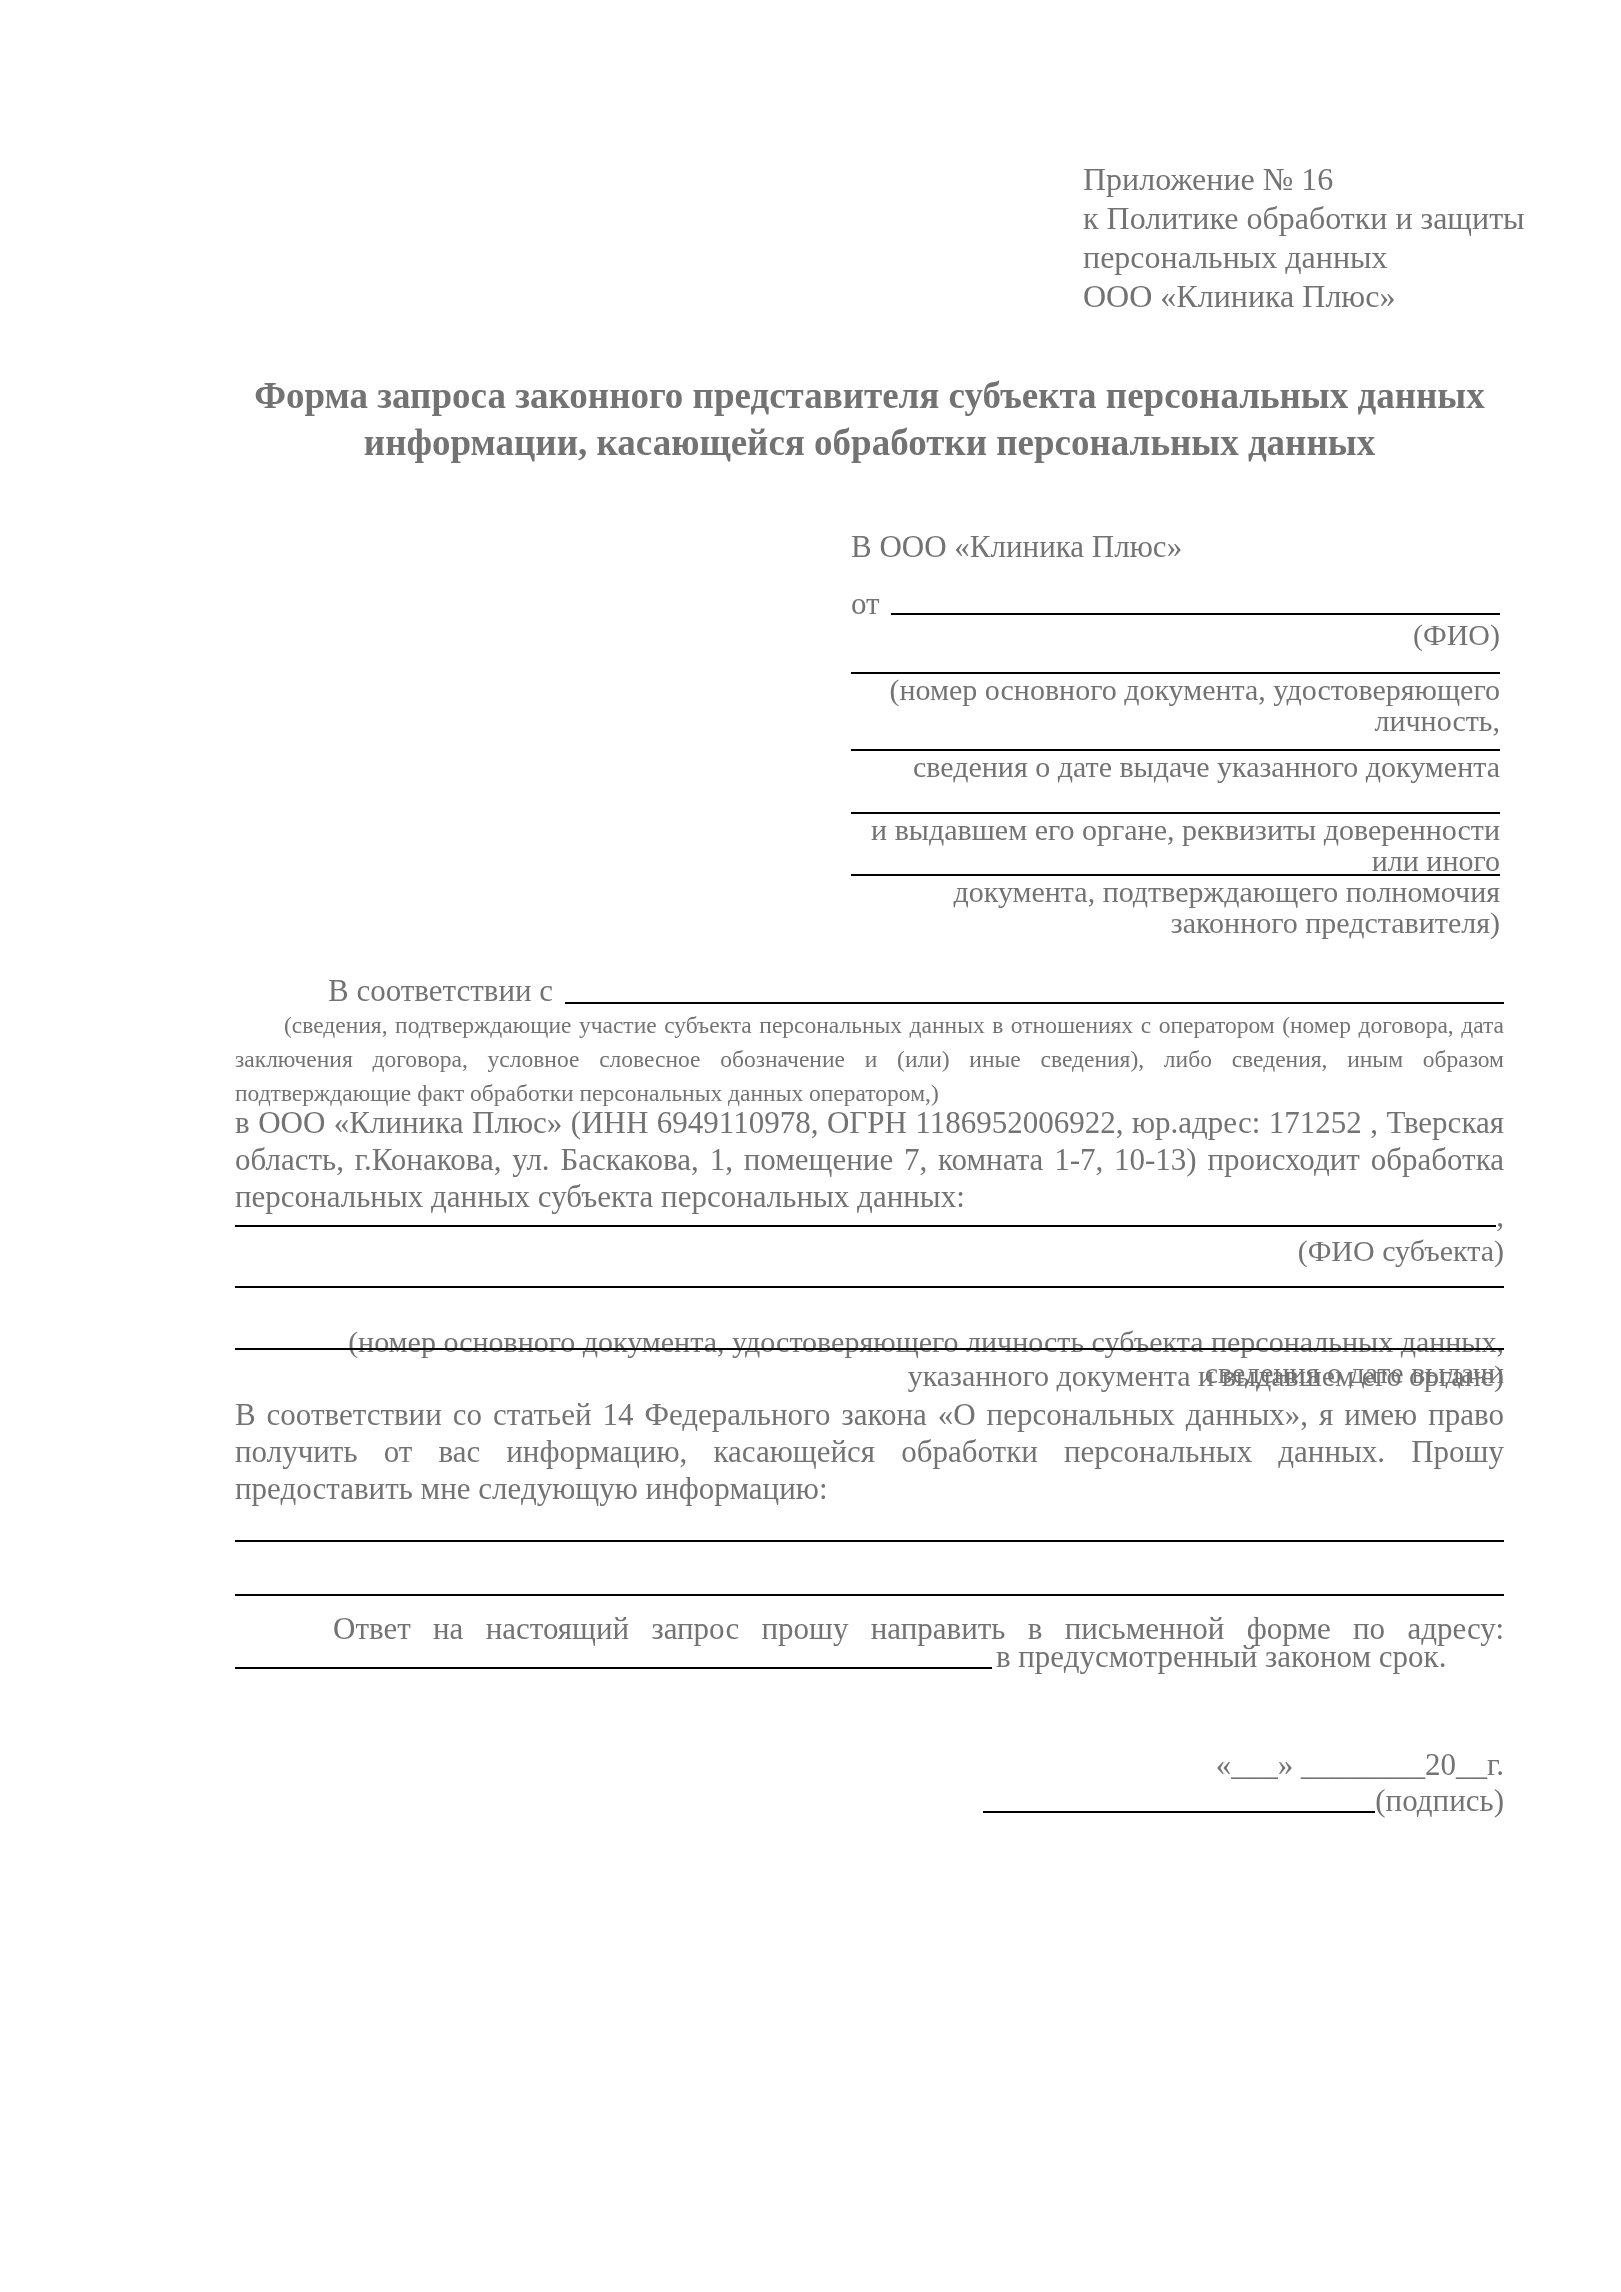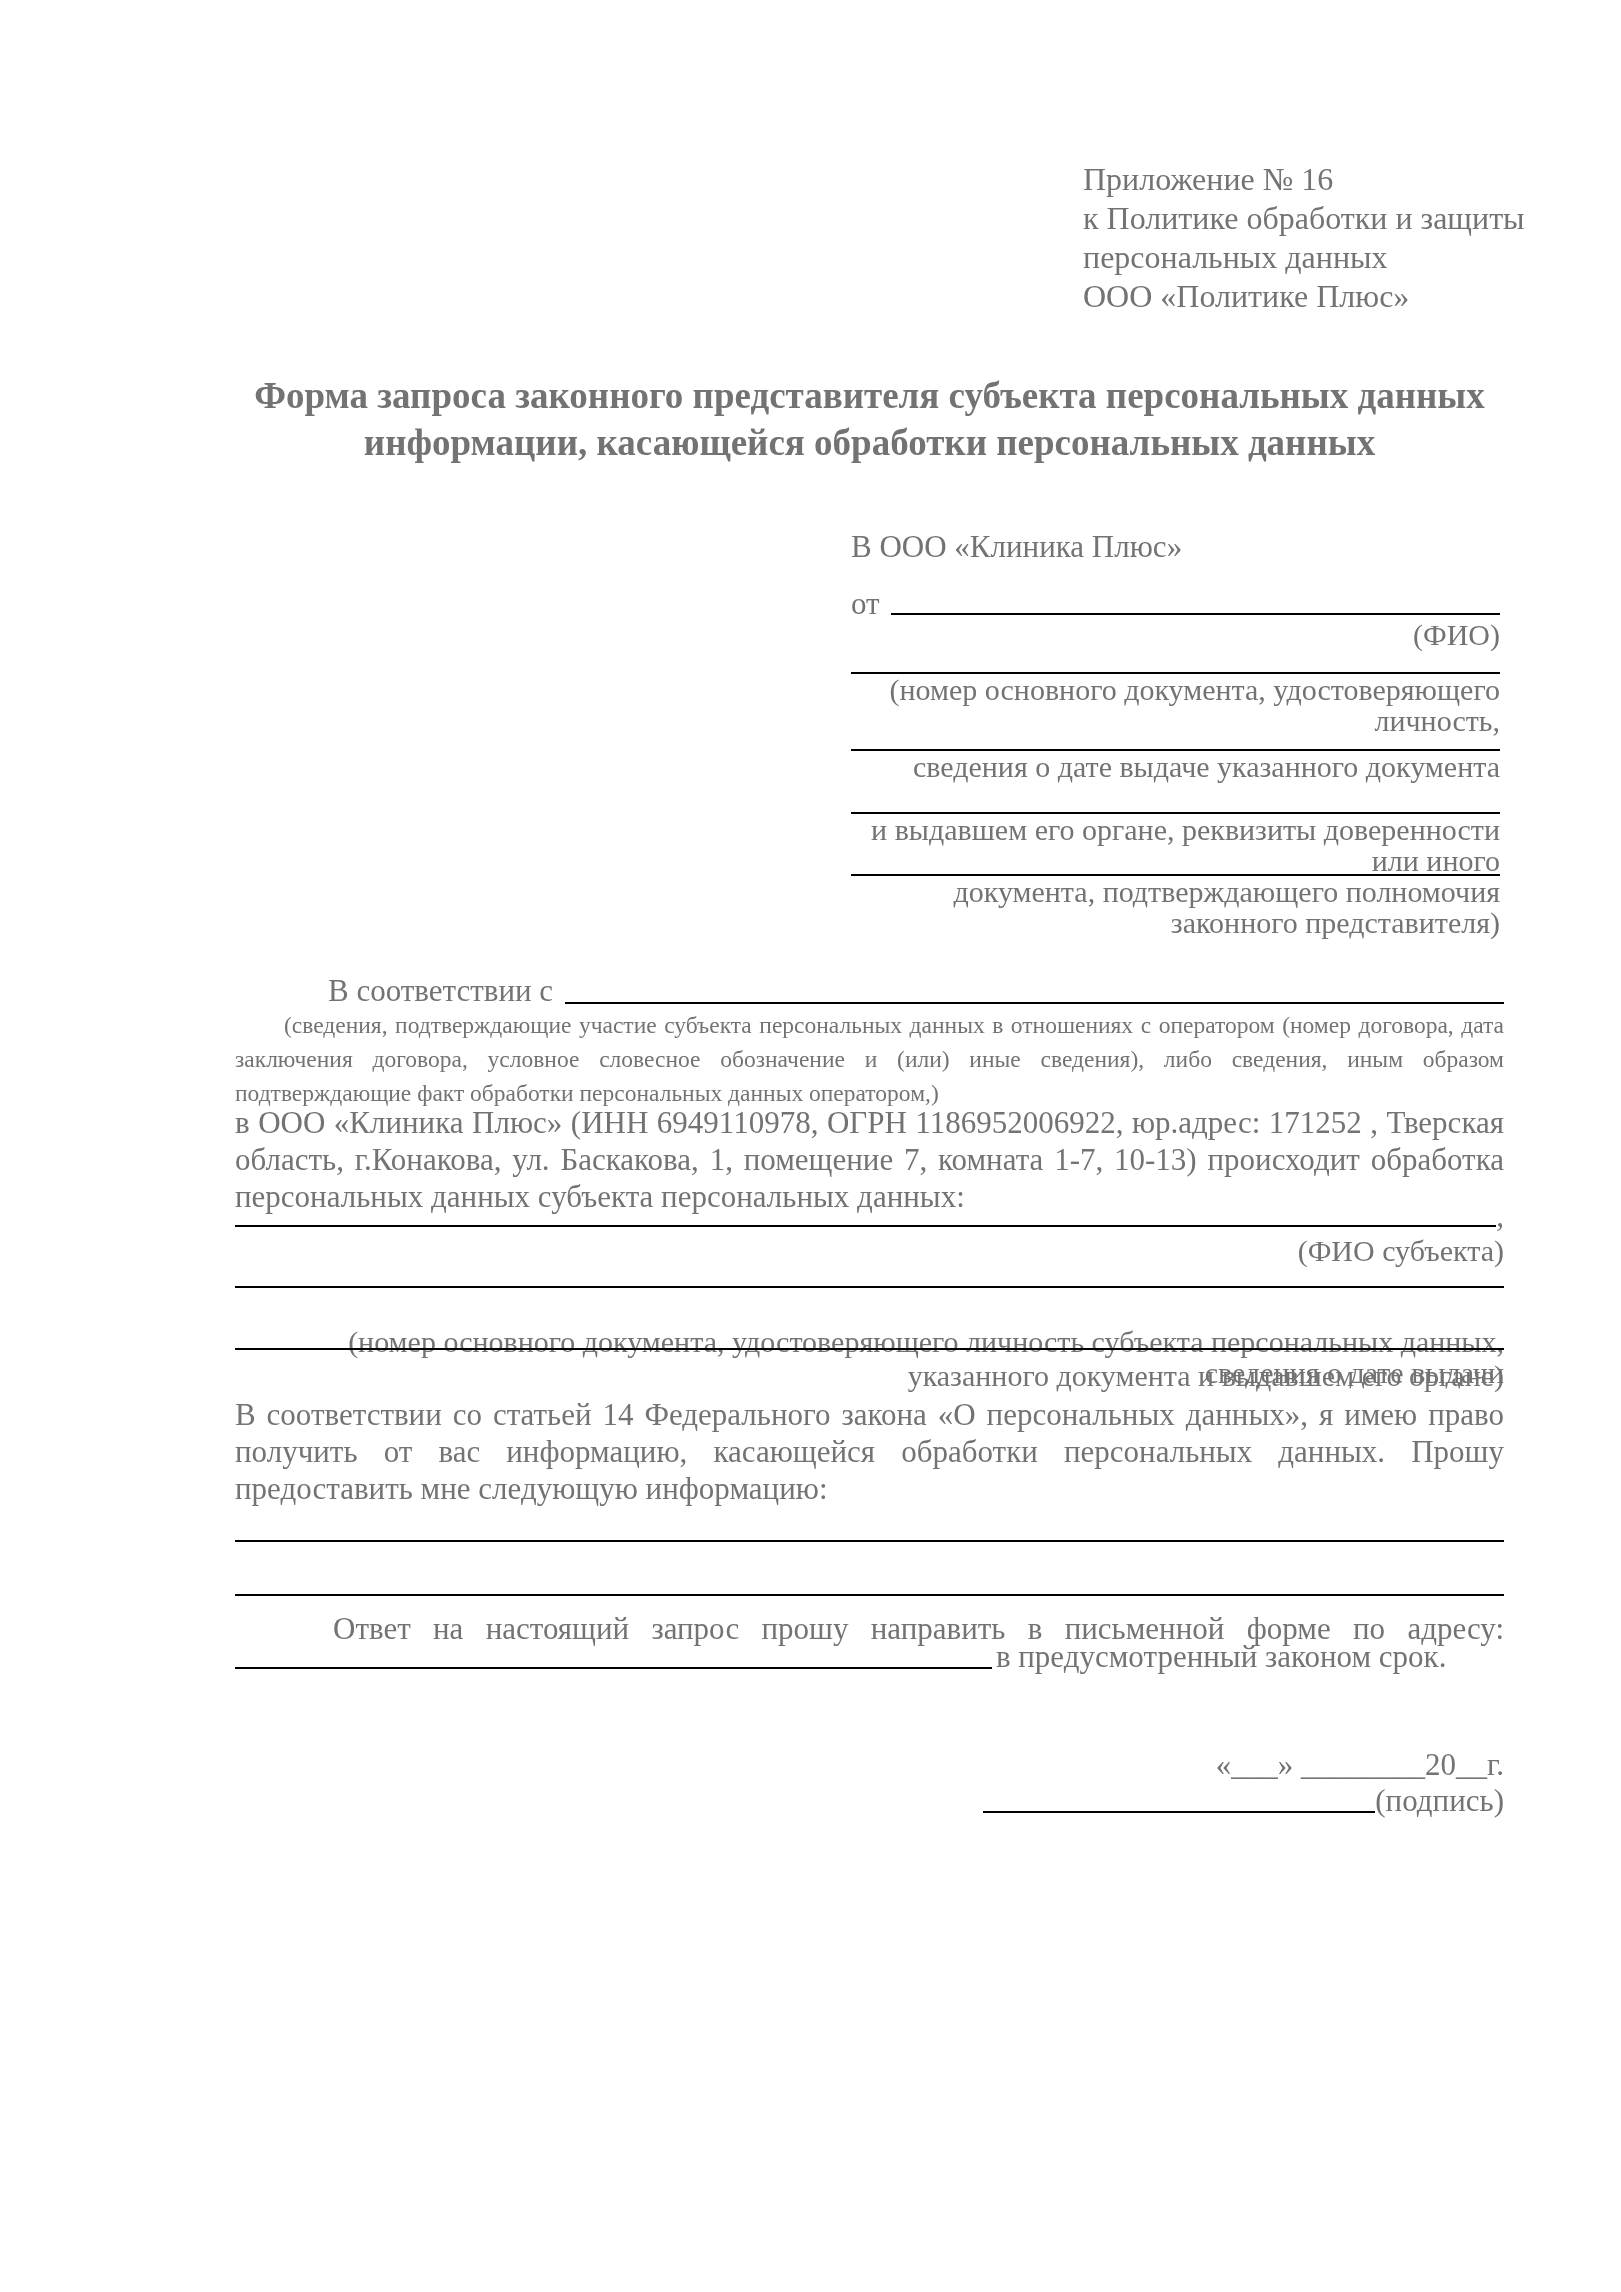--- a/index.html
+++ b/index.html
@@ -52,21 +52,21 @@
 </style>
 </head>
 <body>
 
 <div class="page">
 
   <div class="abs appendix">
     <div>Приложение № 16</div>
     <div>к Политике обработки и защиты</div>
     <div>персональных данных</div>
-    <div>ООО «Политике Плюс»</div>
+    <div>ООО «Клиника Плюс»</div>
   </div>
 
   <div class="abs title">Форма запроса законного представителя субъекта персональных данных информации, касающейся обработки персональных данных</div>
 
   <div class="abs addressee">
     <div class="a-org">В ООО «Клиника Плюс»</div>
     <div class="a-from">
       <span class="lbl">от</span>
       <div class="fill"></div>
     </div>

